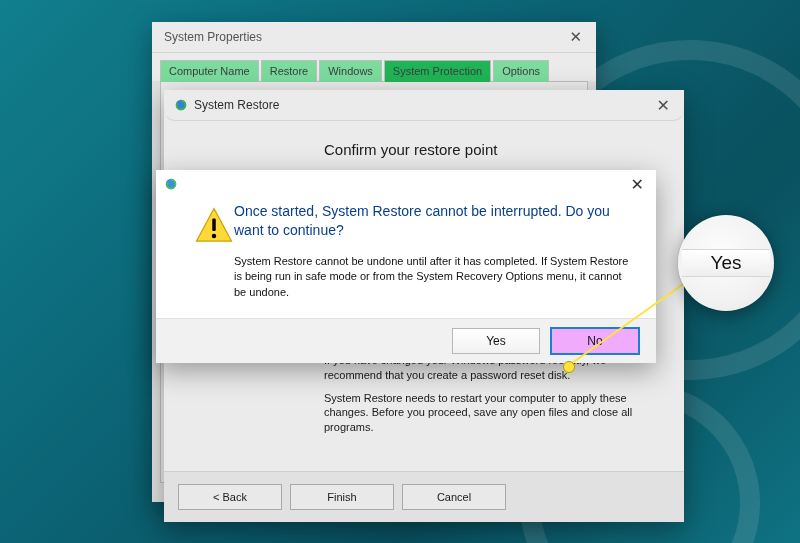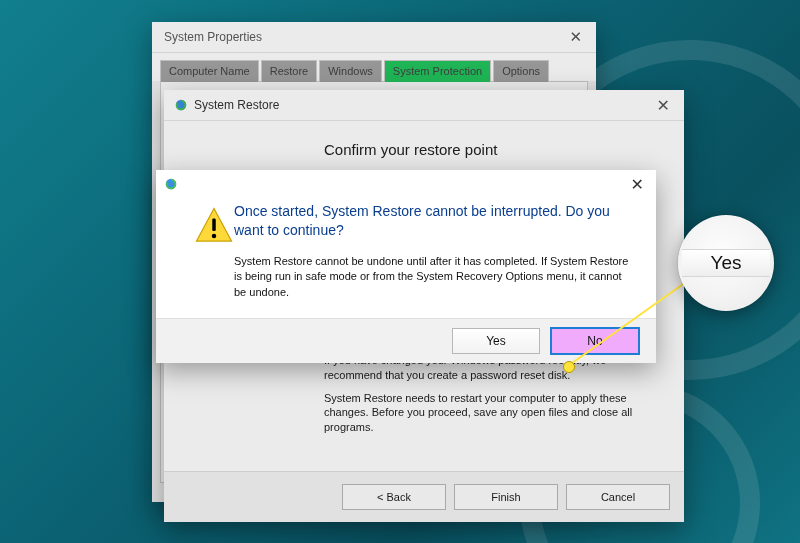--- a/index.html
+++ b/index.html
@@ -70,21 +70,21 @@
     display: flex;
     gap: 2px;
     padding: 6px 8px 0 8px;
     background: #fff;
     font-size: 11px;
   }
   #sysprops .tab {
     padding: 4px 8px 5px 8px;
     border: 1px solid #cfcfcf;
     border-bottom: none;
-    background: #a3a3a3;
+    background: #86efac;
     color: #444;
     position: relative;
     top: 1px;
   }
   #sysprops .tab.active {
     background: #22c55e;
     z-index: 2;
   }
   #sysprops .tabbody {
     margin: 0 8px 8px 8px;
@@ -99,20 +99,21 @@
     width: 520px; height: 432px;
     z-index: 20;
     background: #fff;
   }
   #wizard .titlebar {
     height: 30px;
     display: flex;
     align-items: center;
     padding: 0 8px 0 10px;
     border-bottom: 1px solid #e8e8e8;
+    border-radius: 11px;
   }
   #wizard .titlebar .ticon { margin-right: 6px; }
   #wizard .titlebar .ttxt { color: #333; font-size: 12px; }
   #wizard .titlebar .spacer { flex: 1; }
   #wizard .close { font-size: 16px; color: #555; padding: 2px 6px; }
 
   #wizard .body {
     display: flex;
     height: 350px;
   }
@@ -136,21 +137,20 @@
     font-weight: 400;
     margin: 6px 0 14px 0;
     color: #222;
   }
   #wizard .para { margin: 8px 0; line-height: 1.35; }
 
   #wizard .footer {
     border-top: 1px solid #e0e0e0;
     height: 50px;
     display: flex;
-    justify-content: flex-end;
     align-items: center;
     gap: 8px;
     padding: 0 14px;
     background: #f5f5f5;
   }
   .wbtn {
     min-width: 78px;
     height: 24px;
     background: #fdfdfd;
     border: 1px solid #b8b8b8;

